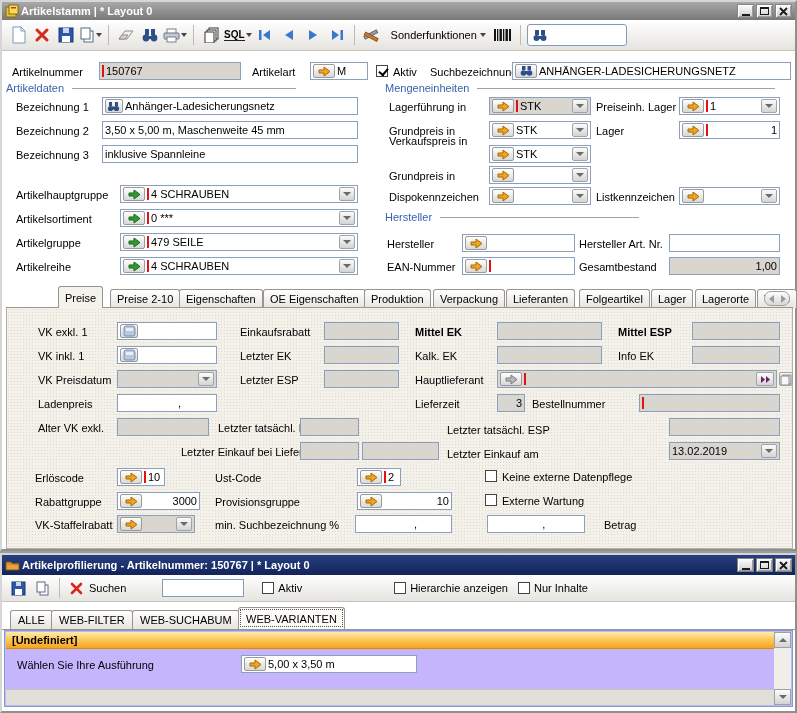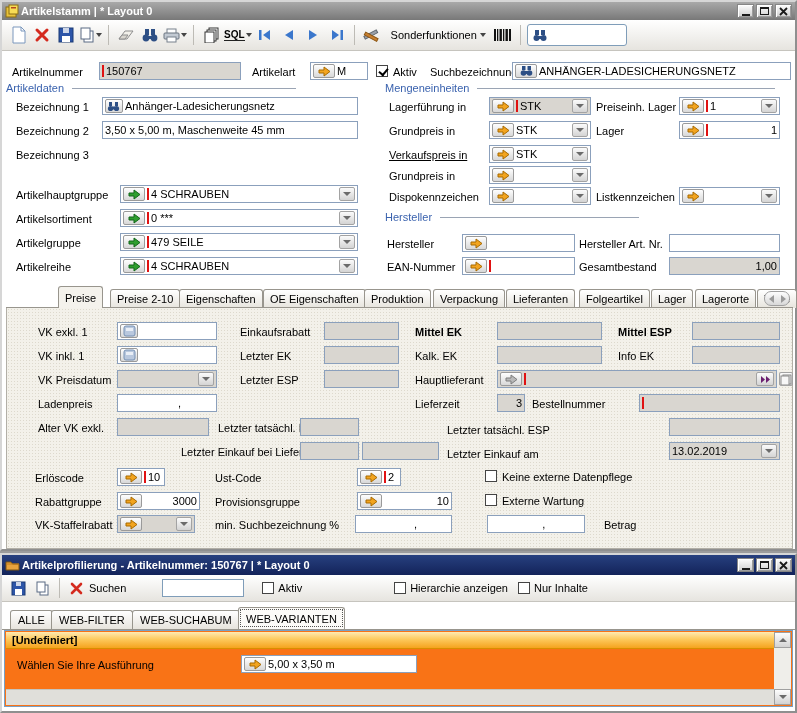--- a/index.html
+++ b/index.html
@@ -62,21 +62,21 @@
   .tabscroll { position:absolute; top:289px; right:5px; width:26px; height:15px; background:linear-gradient(#fdfdfd,#d8d8d8);
                border:1px solid #a0a0a0; border-radius:7px; display:flex; align-items:center; justify-content:space-around; }
   .sarr { width:0; height:0; border-top:4px solid transparent; border-bottom:4px solid transparent; }
   .sarr.l { border-right:5px solid #9a9a9a; } .sarr.r { border-left:5px solid #9a9a9a; }
 
   
   .ptab { position:absolute; height:19px; top:55px; background:linear-gradient(#ffffff,#e7e4dd); border:1px solid #98958d; border-bottom:0;
           border-radius:3px 3px 0 0; display:flex; align-items:center; padding:0 7px; white-space:nowrap; }
   .ptab.active { top:52px; height:22px; background:#fcfbf8; z-index:3; outline:1px dotted #555; outline-offset:-3px; }
   .ptabline { position:absolute; left:0; top:74px; width:793px; height:1px; background:#98958d; }
-  .pcontent { position:absolute; left:2px; top:75px; width:789px; height:77px; border:1px solid #7aa0c4; background:#f97316; }
+  .pcontent { position:absolute; left:2px; top:75px; width:789px; height:77px; border:1px solid #7aa0c4; background:#c4b5fd; }
   .orangebar { position:absolute; left:1px; top:1px; right:18px; height:17px;
                background:linear-gradient(#ffeab2 0%, #fdc95d 45%, #f5a31e 100%); border-bottom:1px solid #d98e00;
                display:flex; align-items:center; padding:0 6px; font-weight:bold; }
   .vscroll { position:absolute; right:1px; top:1px; bottom:1px; width:17px; background:#efeeea; }
   .sbtn { position:absolute; left:0; width:17px; height:16px; background:linear-gradient(#fdfdfd,#d3d3d3); border:1px solid #a0a0a0;
           display:flex; align-items:center; justify-content:center; }
   .hscroll { position:absolute; left:1px; right:18px; bottom:1px; height:16px; background:#e0dfda; border-top:1px solid #c6c4be; }
 
   svg { display:block; }
 </style>
@@ -283,20 +283,23 @@
             <rect x="5" y="5.5" width="3" height="3" fill="#2d4f85"></rect>
           </svg>
         </span>
     <span class="txt">Anhänger-Ladesicherungsnetz</span>
   </div>
   <span class="lbl" style="left:14px;top:123px;">Bezeichnung 2</span>
   <div class="fld" style="left:100px;top:119px;width:256px;">
         <span class="txt">3,50 x 5,00 m, Maschenweite 45 mm</span>
       </div>
   <span class="lbl" style="left:14px;top:147px;">Bezeichnung 3</span>
+  <div class="fld" style="left:100px;top:143px;width:256px;">
+        <span class="txt">inklusive Spannleine</span>
+      </div>
 
   <span class="lbl" style="left:14px;top:187px;">Artikelhauptgruppe</span>
   <div class="fld" style="left:118px;top:183px;width:238px;">
     <span class="abtn">
           <svg width="13" height="11">
             <polygon points="1,4 6,4 6,1 12,5.5 6,10 6,7 1,7" fill="#2f9e2f" stroke="#13661a"></polygon>
           </svg>
         </span>
     <span class="caret"></span>
         <span class="txt">4 SCHRAUBEN</span>
@@ -362,21 +365,21 @@
     <span class="abtn">
           <svg width="13" height="11">
             <polygon points="1,4 6,4 6,1 12,5.5 6,10 6,7 1,7" fill="#f2a41f" stroke="#a86a00"></polygon>
           </svg>
         </span>
     <span class="txt">STK</span>
     <span class="dbtn">
           <span class="darr"></span>
         </span>
   </div>
-  <span class="lbl" style="left:387px;top:147px;text-decoration:underline;">Verkaufspreis in</span>
+  <span class="lbl" style="left:387px;top:133px;">Verkaufspreis in</span>
   <div class="fld" style="left:487px;top:143px;width:102px;">
     <span class="abtn">
           <svg width="13" height="11">
             <polygon points="1,4 6,4 6,1 12,5.5 6,10 6,7 1,7" fill="#f2a41f" stroke="#a86a00"></polygon>
           </svg>
         </span>
     <span class="txt">STK</span>
     <span class="dbtn">
           <span class="darr"></span>
         </span>

